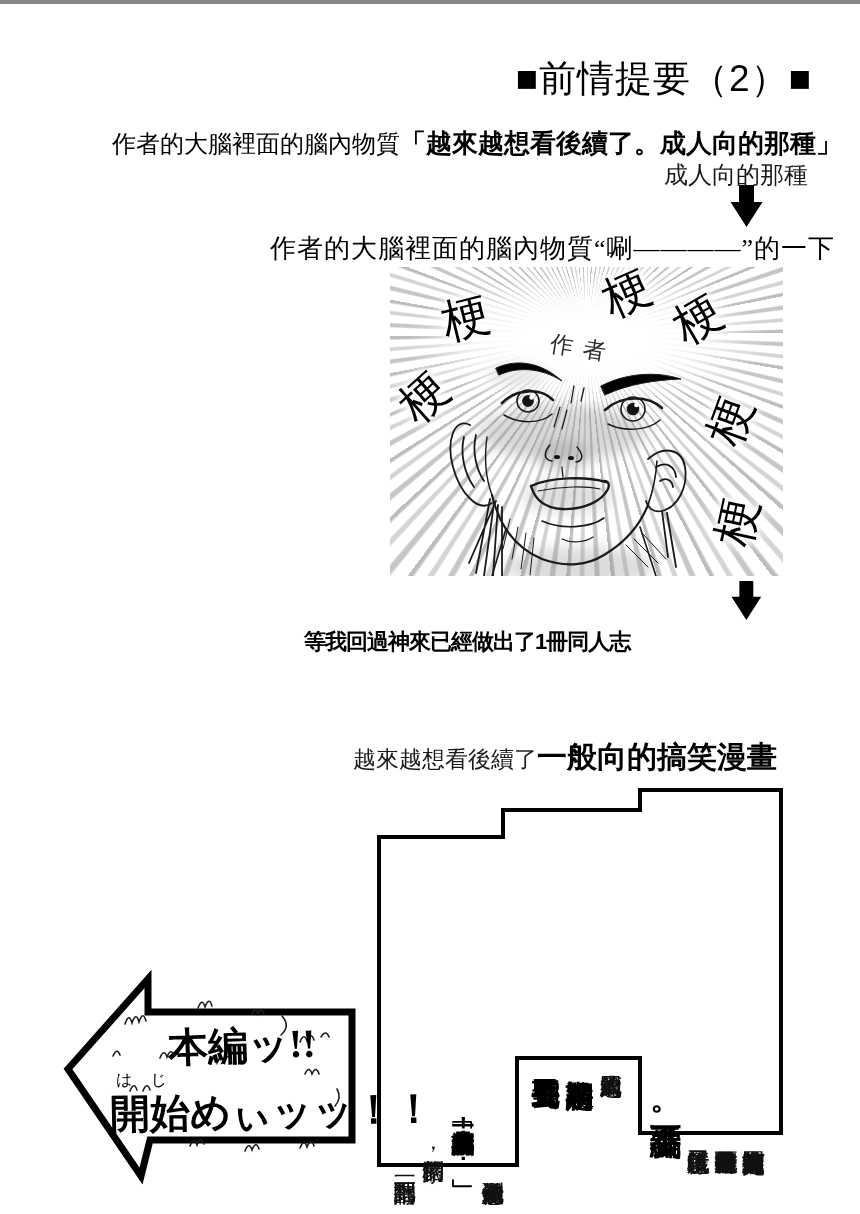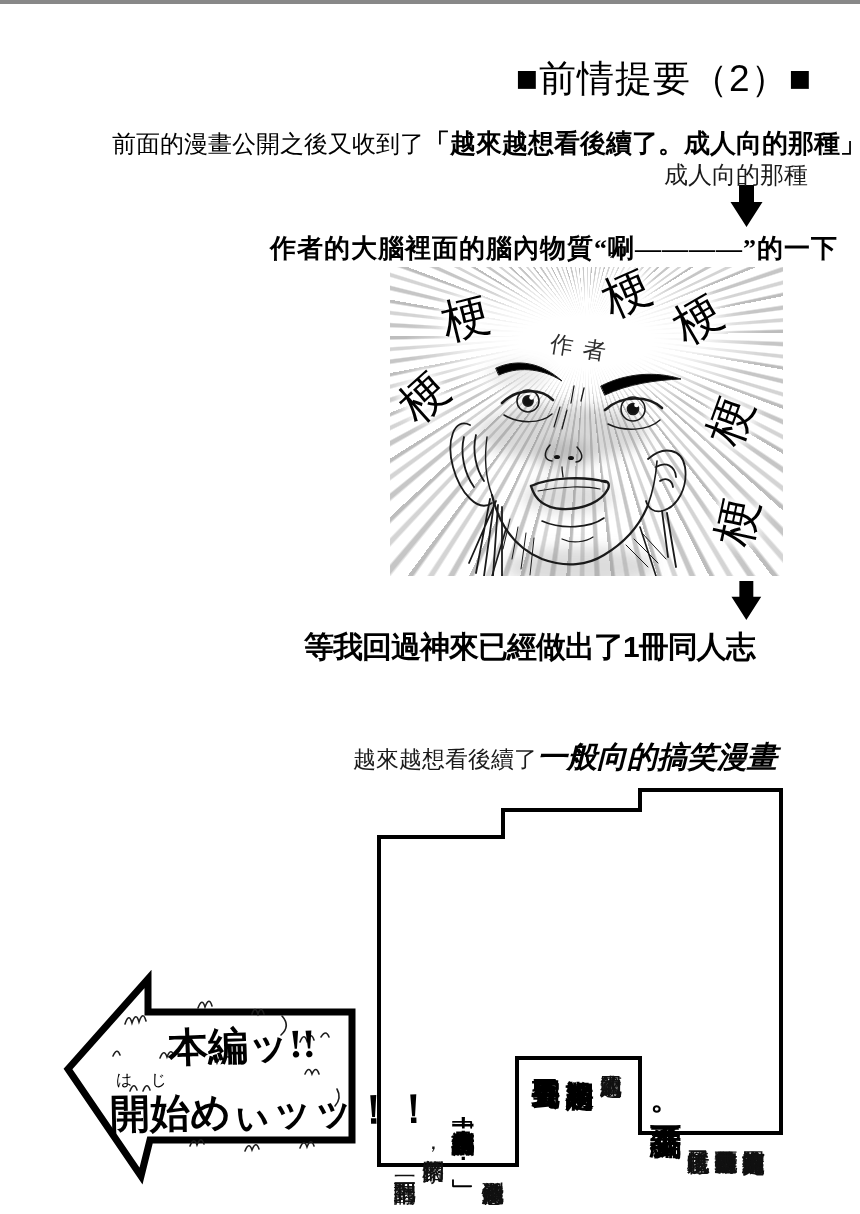--- a/index.html
+++ b/index.html
@@ -9,21 +9,21 @@
     font-family:"Liberation Sans","DejaVu Sans",sans-serif;
     text-align:right;
   }
   .abs{position:absolute;}
   
   .title{ right:48px; top:50px; font-size:37px; letter-spacing:1px; white-space:nowrap;}
   .introline{ left:112px; top:122px; font-size:24px; white-space:nowrap;}
   .introline .q{ font-weight:700; font-size:26px;}
   .introsub{ right:52px; top:155px; font-size:24px; color:#1a1a1a; white-space:nowrap;}
   .brainline{
-    left:270px; top:227px; font-size:26px; font-weight:700; white-space:nowrap;
+    left:270px; top:227px; font-size:26px; font-weight:400; white-space:nowrap;
     font-family:"Liberation Serif","DejaVu Serif",serif; letter-spacing:1px;
   }
   
   .illu{
     left:390px; top:263px; width:393px; height:309px; overflow:hidden;
     background:
       radial-gradient(closest-side at 50% 24%, #fff 34%, rgba(255,255,255,.75) 58%, rgba(255,255,255,0) 92%),
       repeating-conic-gradient(from -6deg at 50% 22%,
         #fff 0deg 2.4deg, #c6c6c6 2.9deg 3.7deg,
         #fff 4.1deg 6.1deg, #d4d4d4 6.5deg 7.2deg,
@@ -38,24 +38,24 @@
   .meme.m2{left:213px; top:2px;   transform:rotate(-24deg);}
   .meme.m3{left:284px; top:28px;  transform:rotate(-30deg);}
   .meme.m4{left:10px;  top:106px; transform:rotate(-42deg);}
   .meme.m5{left:316px; top:130px; transform:rotate(-70deg);}
   .meme.m6{left:323px; top:231px; transform:rotate(-78deg);}
   .forehead{
     position:absolute; left:160px; top:66px; font-size:23px; color:#2e2e2e;
     letter-spacing:10px; transform:rotate(9deg); white-space:nowrap;
   }
   
-  .resultline{ left:304px; top:623px; font-size:30px; font-weight:700; letter-spacing:-1px; white-space:nowrap;}
+  .resultline{ left:304px; top:623px; font-size:22px; font-weight:700; letter-spacing:-1px; white-space:nowrap;}
   .howeverline{ right:84px; top:697px; font-size:23px; color:#1a1a1a; white-space:nowrap;}
   .thereforeline{ right:83px; top:733px; font-size:23px; color:#1a1a1a; white-space:nowrap;}
-  .thereforeline .b{ font-weight:700; font-size:30px; color:#000;font-style:italic;}
+  .thereforeline .b{ font-weight:700; font-size:30px; color:#000;}
   
   .panel{
     writing-mode:vertical-rl; text-orientation:upright;
     box-sizing:border-box; color:#111; line-height:1.2;
   }
   .panel p{margin:0; font-size:23px;}
   .panel-right{ left:640px; top:786px; width:141px; height:343px; padding:22px 14px 0 0;}
   .panel-right p.bold{
     font-weight:700; font-size:31px; color:#000; line-height:1.25;
     font-family:"Liberation Serif","DejaVu Serif",serif;
@@ -80,21 +80,21 @@
   .txt{ z-index:2;}
 </style>
 </head>
 <body>
 
 <div class="page">
 
   <div class="abs txt title">■前情提要（2）■</div>
 
   <div class="abs txt introline">
-    <span>前面的漫畫公開之後又收到了</span><span class="q">「越來越想看後續了。成人向的那種」</span>
+    <span>作者的大腦裡面的腦內物質</span><span class="q">「越來越想看後續了。成人向的那種」</span>
   </div>
   <div class="abs txt introsub">成人向的那種</div>
 
   <div class="abs txt brainline">作者的大腦裡面的腦內物質“唰————”的一下</div>
 
   <div class="abs illu">
     <svg class="face-svg" viewBox="0 0 393 309" width="393" height="309">
       <defs>
           <filter id="soft" x="-60%" y="-60%" width="220%" height="220%">
             <feGaussianBlur stdDeviation="7"></feGaussianBlur>

